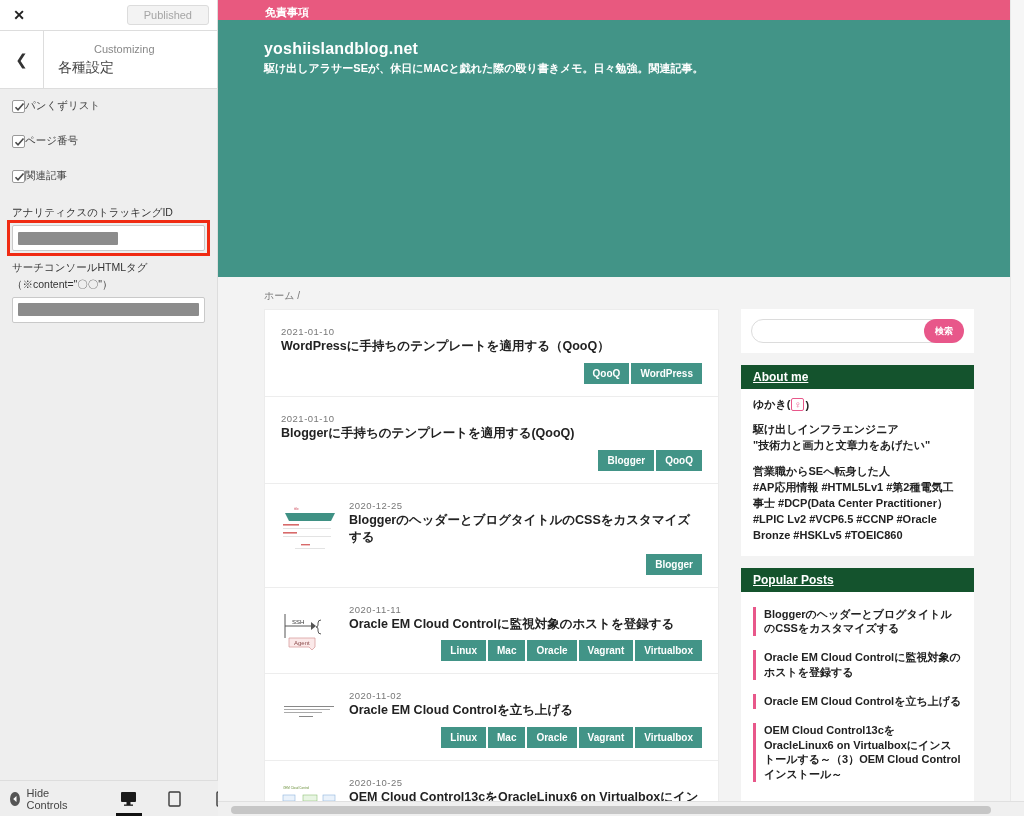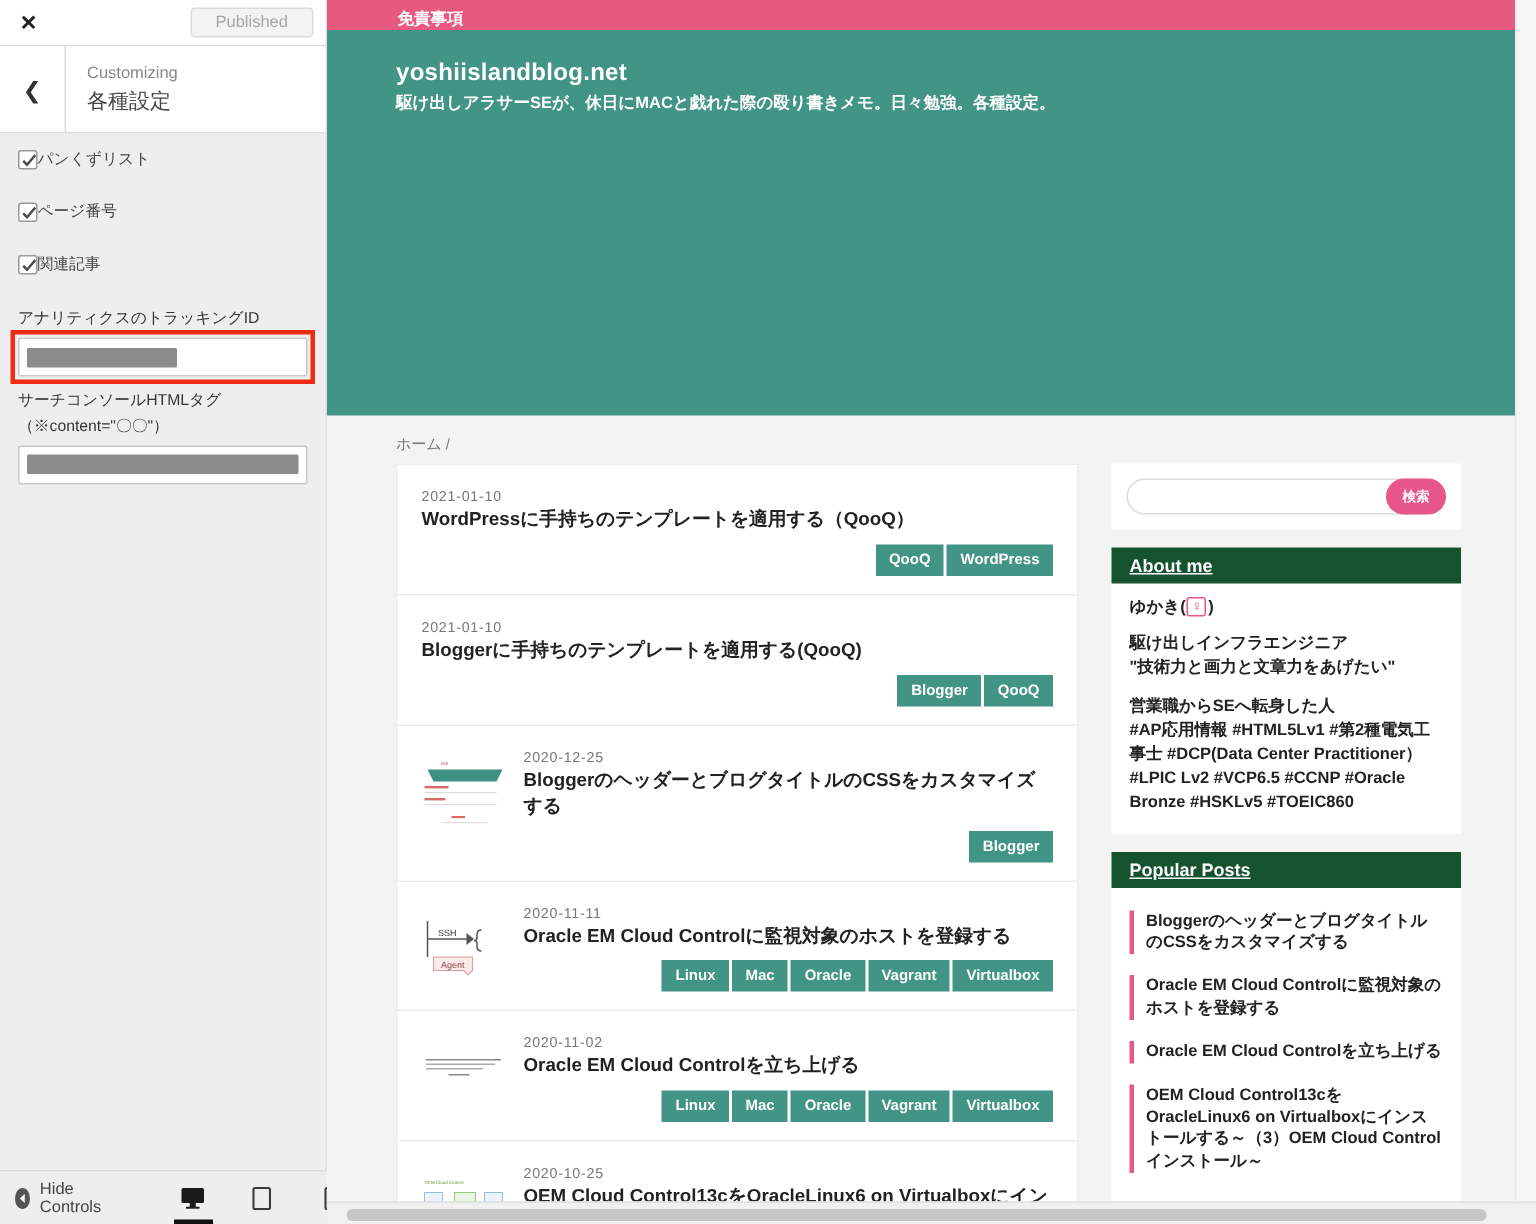--- a/index.html
+++ b/index.html
@@ -39,21 +39,21 @@
   .cz-header {
     height: 58px; background: #fff; border-bottom: 1px solid #ddd;
     display: flex; align-items: center; flex: none;
   }
   .cz-back {
     width: 44px; height: 58px; border-right: 1px solid #ddd;
     display: flex; align-items: center; justify-content: center;
     font-size: 15px; color: #333; cursor: pointer;
   }
   .cz-titles { padding-left: 14px; }
-  .cz-eyebrow { font-size: 11px; color: #888; line-height: 1.5; }
+  .cz-eyebrow { font-size: 11px; color: #888; line-height: 1.5; margin-left: 36px; }
   .cz-title { font-size: 14px; color: #444; line-height: 1.5; }
 
   .cz-body { flex: 1; overflow: hidden; padding: 10px 12px 0 12px; }
 
   .cz-check-row {
     display: flex; align-items: center; gap: 0;
     margin: 0 0 21px 0; cursor: pointer;
   }
   .cz-checkbox {
     width: 13px; height: 13px; flex: none;
@@ -294,21 +294,21 @@
 
   <div class="preview">
     <div class="pv-inner">
 
       <div class="site-topbar">
         <span>免責事項</span>
       </div>
 
       <div class="site-header">
         <div class="site-title">yoshiislandblog.net</div>
-        <div class="site-desc">駆け出しアラサーSEが、休日にMACと戯れた際の殴り書きメモ。日々勉強。各種設定。</div>
+        <div class="site-desc">駆け出しアラサーSEが、休日にMACと戯れた際の殴り書きメモ。日々勉強。関連記事。</div>
       </div>
 
       <div class="breadcrumb-row">ホーム /</div>
 
       <div class="content-cols">
 
         <div class="col-posts">
 
           <div class="post">
             <div class="post-body">

